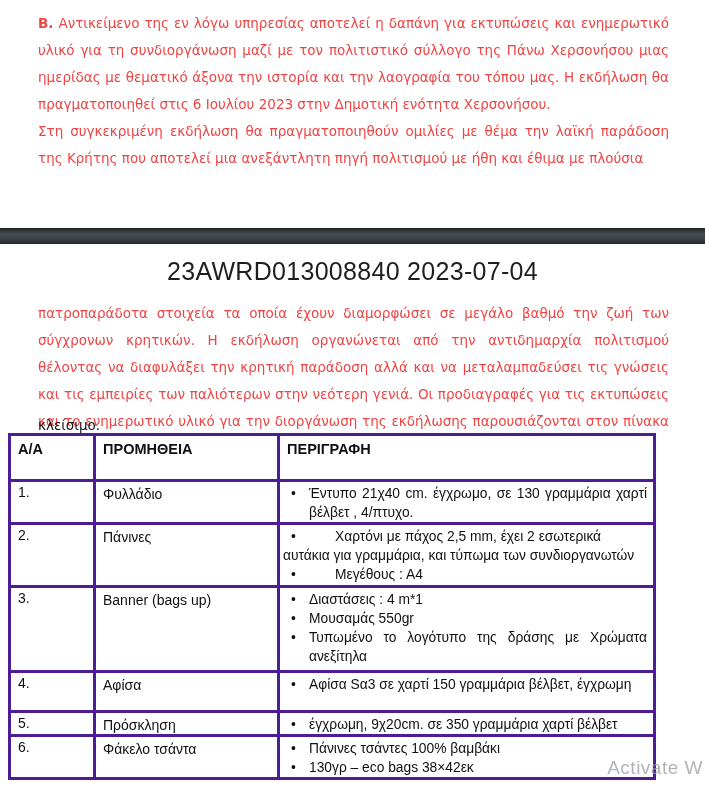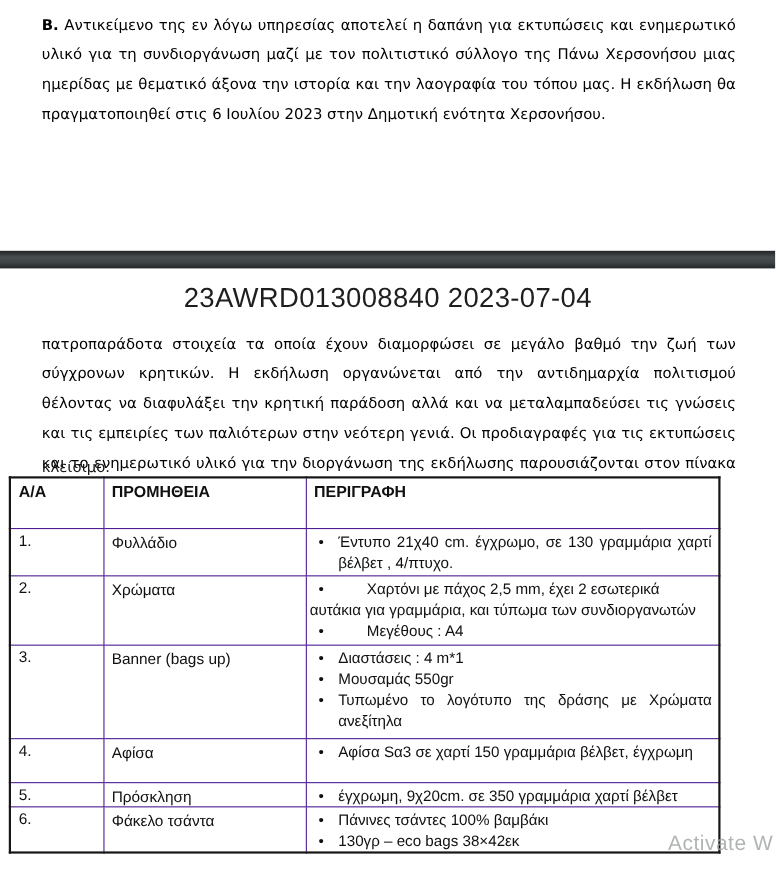--- a/index.html
+++ b/index.html
@@ -4,21 +4,21 @@
 <style>
   html,body { margin:0; padding:0; background:#ffffff; }
   .page {
     position:relative; width:705px; height:801px; background:#ffffff;
     overflow:hidden; font-family:"DejaVu Sans", sans-serif; color:#161616;
   }
   
   .para {
     position:absolute; left:38px; width:631px;
     font-size:13.5px; line-height:27px; text-align:justify;
-    color:#000000; overflow:hidden;
+    color:#ef4444; overflow:hidden;
   }
   .para-top { top:10px; max-height:166px; }
   .para-top .b-label { font-weight:bold; margin-right:5px; }
   .para-top p { margin:0; }
   .para-cont { top:300px; max-height:135px; }
   .clip-line {
     position:absolute; left:38px; top:417px; width:631px; height:16px;
     overflow:hidden; font-size:13.5px; line-height:16px; color:#151515;
   }
   
@@ -33,21 +33,21 @@
     letter-spacing:0.3px;
   }
   
   .spec-table {
     position:absolute; left:8px; top:433px; width:645px;
     border-collapse:collapse; table-layout:fixed; background:#ffffff;
     border:2px solid #161616;
     font-family:"Liberation Sans", sans-serif; font-size:14px; color:#101010;
   }
   .spec-table th, .spec-table td {
-    border:1px solid #4c1d95; vertical-align:top; overflow:hidden;
+    border:3px solid #4c1d95; vertical-align:top; overflow:hidden;
   }
   .spec-table thead tr { height:46px; }
   .spec-table th {
     text-align:left; font-weight:bold; font-size:14.5px;
     padding:5px 6px 0 7px;
   }
   .spec-table col.c1 { width:85px; }
   .spec-table col.c2 { width:184px; }
   .spec-table col.c3 { width:376px; }
   .spec-table tbody tr:nth-child(1) { height:43px; }
@@ -73,20 +73,21 @@
     color:rgba(158,161,163,0.8); letter-spacing:0.5px; white-space:nowrap;
   }
 </style>
 </head>
 <body>
 
 <div class="page">
 
   <div class="para para-top">
     <p><span class="b-label">Β.</span><span>Αντικείμενο της εν λόγω υπηρεσίας αποτελεί η δαπάνη για εκτυπώσεις και ενημερωτικό υλικό για τη συνδιοργάνωση μαζί με τον πολιτιστικό σύλλογο της Πάνω Χερσονήσου μιας ημερίδας με θεματικό άξονα την ιστορία και την λαογραφία του τόπου μας. Η εκδήλωση θα πραγματοποιηθεί στις 6 Ιουλίου 2023 στην Δημοτική ενότητα Χερσονήσου.</span></p>
+    <p>Στη συγκεκριμένη εκδήλωση θα πραγματοποιηθούν ομιλίες με θέμα την λαϊκή παράδοση της Κρήτης που αποτελεί μια ανεξάντλητη πηγή πολιτισμού με ήθη και έθιμα με πλούσια</p>
   </div>
 
   <div class="page-separator"></div>
 
   <div class="doc-title">23AWRD013008840 2023-07-04</div>
 
   <div class="para para-cont">πατροπαράδοτα στοιχεία τα οποία έχουν διαμορφώσει σε μεγάλο βαθμό την ζωή των σύγχρονων κρητικών. Η εκδήλωση οργανώνεται από την αντιδημαρχία πολιτισμού θέλοντας να διαφυλάξει την κρητική παράδοση αλλά και να μεταλαμπαδεύσει τις γνώσεις και τις εμπειρίες των παλιότερων στην νεότερη γενιά. Οι προδιαγραφές για τις εκτυπώσεις και το ενημερωτικό υλικό για την διοργάνωση της εκδήλωσης παρουσιάζονται στον πίνακα που</div>
 
   <div class="clip-line">κλείσιμο.</div>
 
@@ -106,21 +107,21 @@
     <tbody>
         <tr>
           <td class="num">1.</td>
           <td class="item">Φυλλάδιο</td>
           <td class="desc">
             <div class="desc-line hang"><span class="bullet">•</span>Έντυπο 21χ40 cm. έγχρωμο, σε 130 γραμμάρια χαρτί βέλβετ , 4/πτυχο.</div>
           </td>
         </tr>
         <tr>
           <td class="num">2.</td>
-          <td class="item">Χρώματα</td>
+          <td class="item">Πάνινες</td>
           <td class="desc">
             <div class="desc-line wide"><span class="bullet">•</span>Χαρτόνι με πάχος 2,5 mm, έχει 2 εσωτερικά</div>
             <div class="desc-line cont">αυτάκια για γραμμάρια, και τύπωμα των συνδιοργανωτών</div>
             <div class="desc-line wide"><span class="bullet">•</span>Μεγέθους : Α4</div>
           </td>
         </tr>
         <tr>
           <td class="num">3.</td>
           <td class="item">Banner (bags up)</td>
           <td class="desc">

